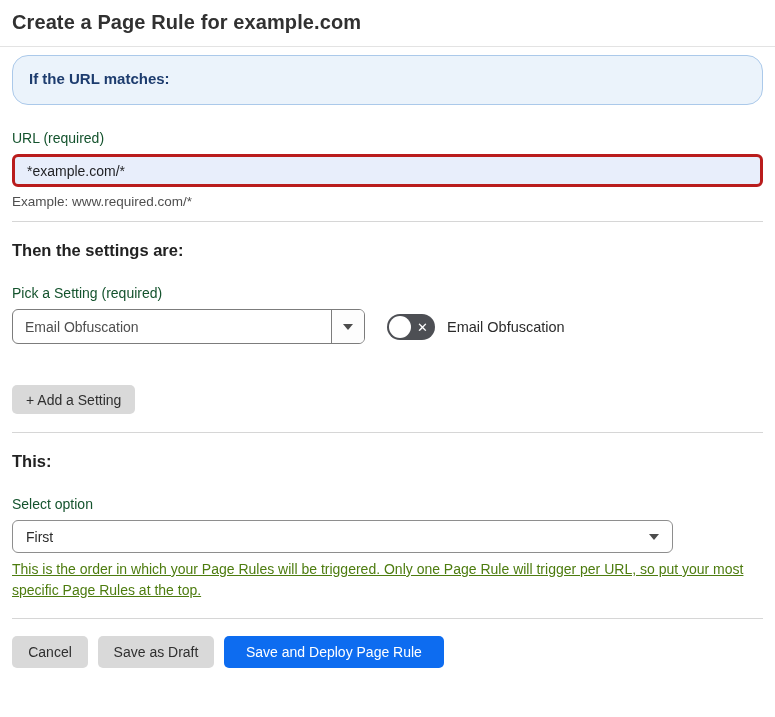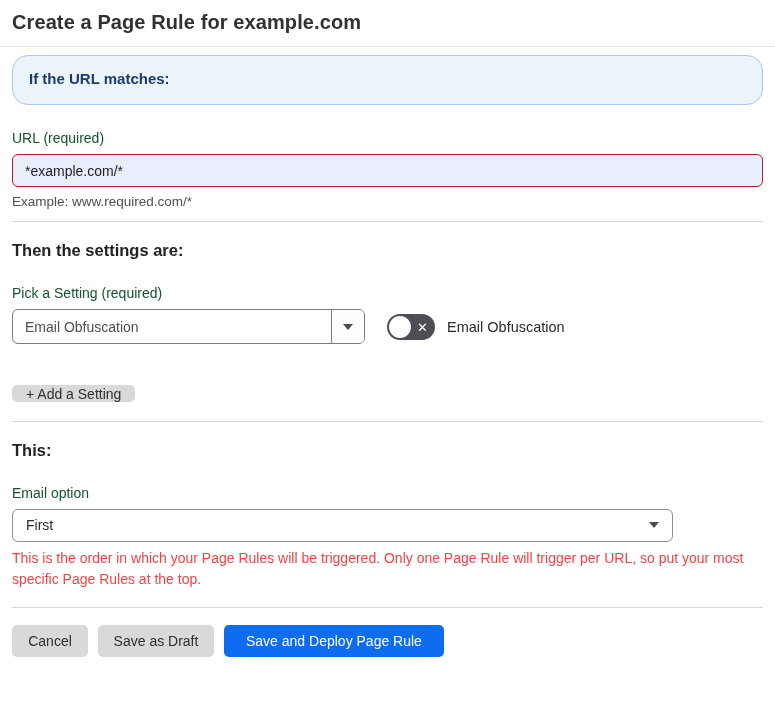--- a/index.html
+++ b/index.html
@@ -14,21 +14,21 @@
     margin:8px 12px 0; background:#ebf3fb; border:1px solid #abc9ea;
     border-radius:16px; padding:11px 16px 13px; color:#1d3c6e;
     font-size:15px; line-height:24px;
   }
   .info-box .info-heading { font-weight:700; }
   .info-box a.info-link { color:#2063cd; text-decoration:underline; cursor:pointer; }
 
   .field-label { font-size:14px; color:#14532d; margin:25px 12px 8px; }
   .url-input {
     display:block; width:751px; margin:0 12px; height:33px;
-    background:#e8eefb; border:1px solid #b91c1c; border-radius:6px;
+    background:#e8eefb; border:3px solid #b91c1c; border-radius:6px;
     padding:0 12px; font-size:14px; color:#1f2023;
     font-family:"Liberation Sans","DejaVu Sans",sans-serif; outline:none;
   }
   .example-text { font-size:13.5px; color:#4f4f4f; margin:7px 12px 0; }
   .sp12 { height:12px; } .sp17 { height:17px; } .sp18 { height:18px; }
 
   h2.section-heading { font-size:16.5px; font-weight:700; color:#222; margin:19px 12px 0; }
 
   .setting-row { display:flex; align-items:center; margin:8px 12px 0; }
   .setting-dropdown {
@@ -40,29 +40,29 @@
   .tri-down { width:0; height:0; border-left:5px solid transparent; border-right:5px solid transparent; border-top:6px solid #4c4c4c; display:inline-block; }
 
   .toggle { margin-left:22px; width:48px; height:26px; background:#4d4f54; border-radius:13px; position:relative; cursor:pointer; flex:none; }
   .toggle .knob { position:absolute; left:2px; top:2px; width:22px; height:22px; background:#ffffff; border-radius:50%; }
   .toggle .x-glyph { position:absolute; right:7px; top:50%; transform:translateY(-50%); color:#ffffff; font-size:13px; line-height:1; }
   .toggle-label { margin-left:12px; font-size:14.5px; color:#2b2b2b; }
 
   .btn { border:none; border-radius:5px; font-size:14px; cursor:pointer;
          font-family:"Liberation Sans","DejaVu Sans",sans-serif; }
   .btn-gray { background:#d9d9d9; color:#2f2f2f; }
-  .add-setting-btn { margin:41px 12px 0; padding:0 14px; height:17px; }
+  .add-setting-btn { margin:41px 12px 0; padding:0 14px; height:29px; }
 
   .order-select {
     margin:8px 12px 0; width:661px; height:33px; background:#ffffff; border:1px solid #8e8e8e;
     border-radius:6px; display:flex; align-items:center; justify-content:space-between;
     padding:0 13px; cursor:pointer;
   }
   .order-select .sel-value { font-size:14px; color:#2b2b2b; }
-  .order-desc { margin:6px 12px 0; font-size:14px; line-height:21px; color:#ef4444; max-width:745px; }
+  .order-desc { margin:6px 12px 0; font-size:14px; line-height:21px; color:#4d7c0f; max-width:745px;text-decoration:underline; }
 
   .footer-actions { display:flex; align-items:center; margin:17px 12px 0; gap:10px; }
   .footer-actions .btn { height:32px; }
   .cancel-btn { width:76px; }
   .save-draft-btn { width:116px; }
   .save-deploy-btn { background:#0d6cf0; color:#ffffff; padding:0 22px; }
 </style>
 </head>
 <body>
 
@@ -98,21 +98,21 @@
   </div>
   <div class="toggle-label">Email Obfuscation</div>
 </div>
 
 <button class="btn btn-gray add-setting-btn">+ Add a Setting</button>
 
 <div class="sp18"></div>
 <hr class="divider-inset">
 
 <h2 class="section-heading">This:</h2>
-<div class="field-label">Email option</div>
+<div class="field-label">Select option</div>
 
 <div class="order-select">
   <span class="sel-value">First</span>
   <span class="tri-down"></span>
 </div>
 
 <p class="order-desc">This is the order in which your Page Rules will be triggered. Only one Page Rule will trigger per URL, so put your most specific Page Rules at the top.</p>
 
 <div class="sp17"></div>
 <hr class="divider-inset">

